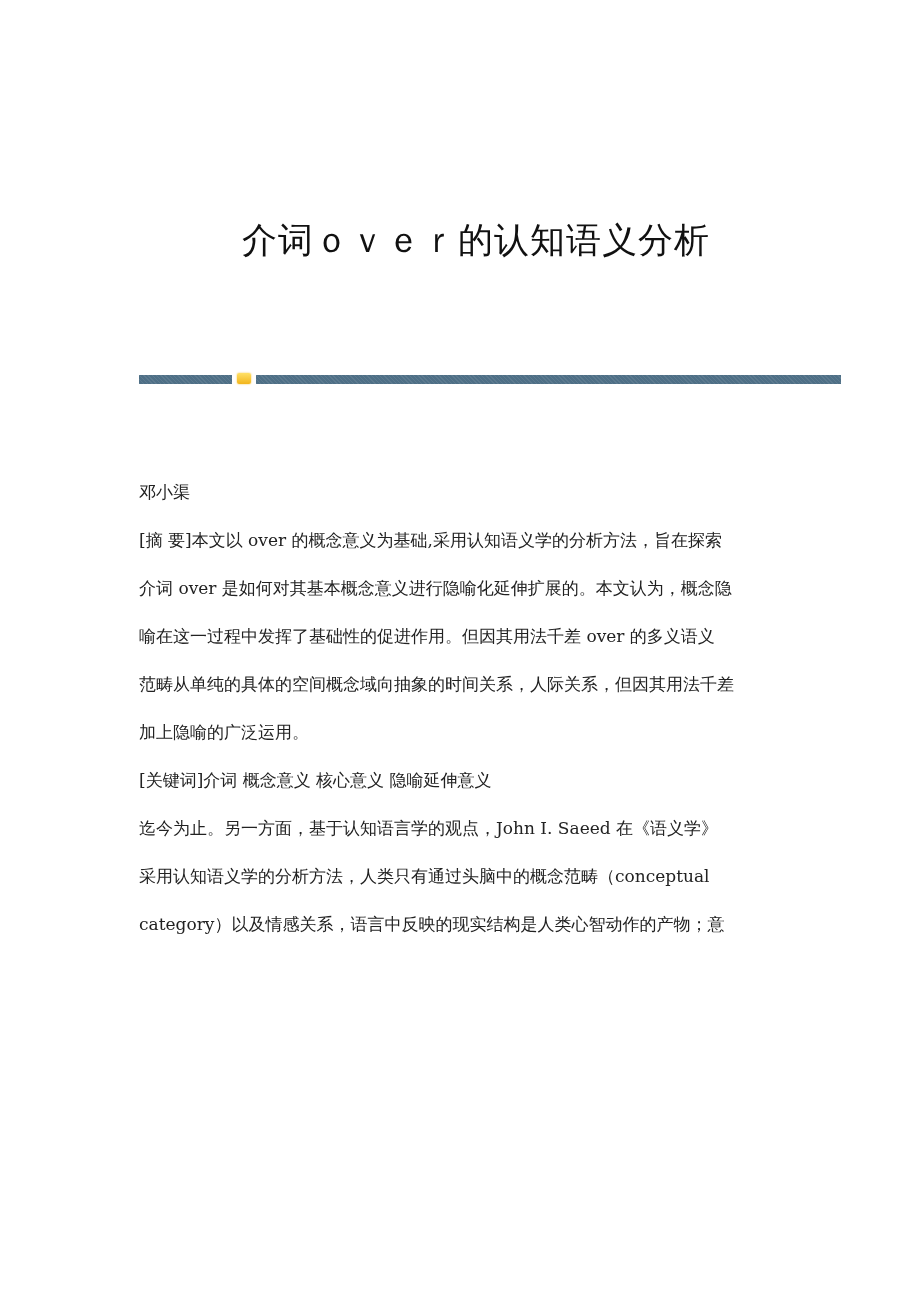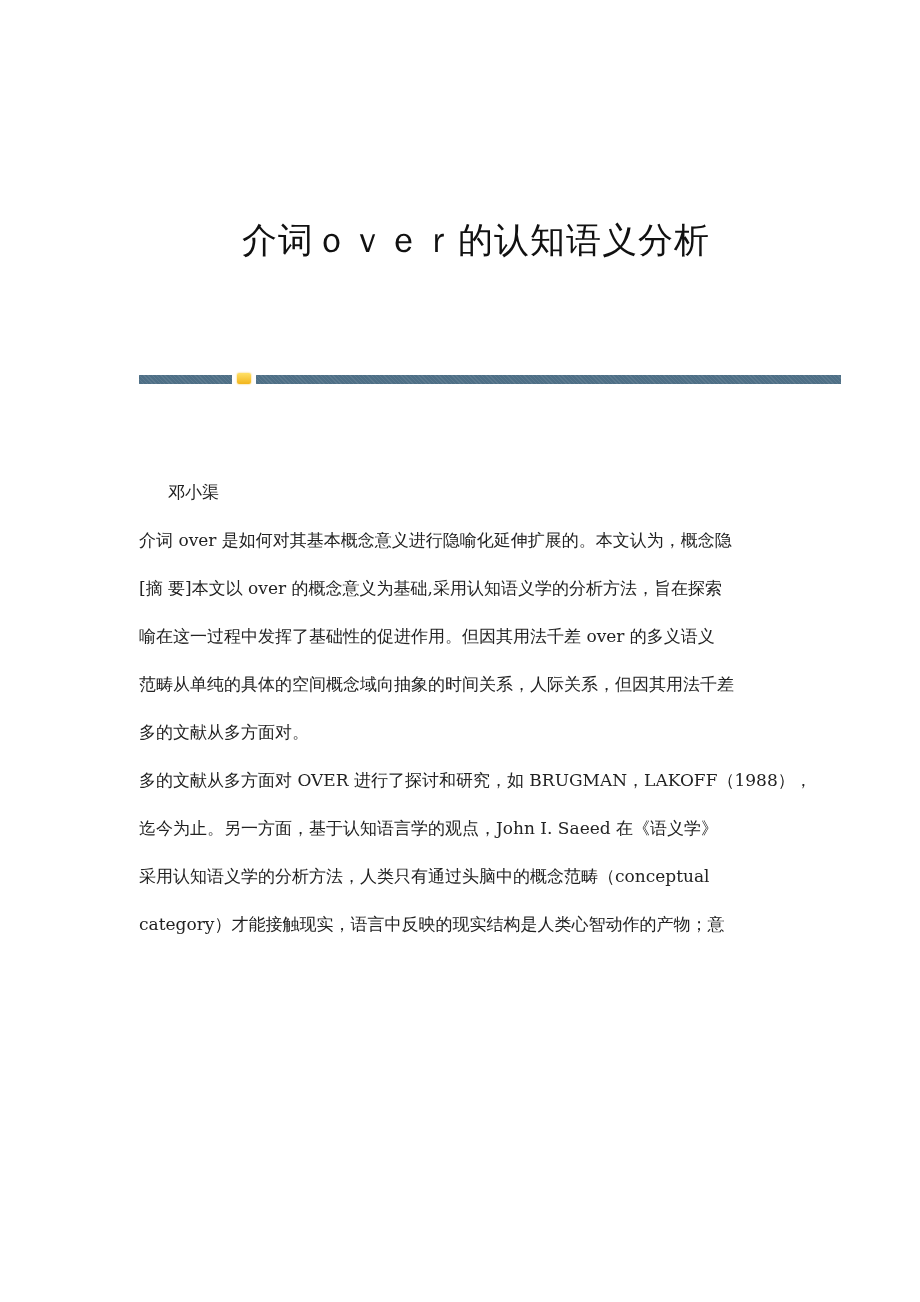--- a/index.html
+++ b/index.html
@@ -71,41 +71,40 @@
       font-size: 17px;
       line-height: 48px;
       color: #222;
     }
     .line {
       white-space: nowrap;
       height: 48px;
     }
     .author {
       margin-bottom: 0;
-      margin-left: 29px;
     }
   </style>
 </head>
 <body>
 
 <h1 class="title">介词ｏｖｅｒ的认知语义分析</h1>
 
 <div class="divider">
   <div class="bar-left"></div>
   <div class="ornament"></div>
   <div class="bar-right"></div>
 </div>
 
 <div class="content">
   <div class="line author">邓小渠</div>
 
+  <div class="line">[摘 要]本文以 over 的概念意义为基础,采用认知语义学的分析方法，旨在探索</div>
   <div class="line">介词 over 是如何对其基本概念意义进行隐喻化延伸扩展的。本文认为，概念隐</div>
-  <div class="line">[摘 要]本文以 over 的概念意义为基础,采用认知语义学的分析方法，旨在探索</div>
   <div class="line">喻在这一过程中发挥了基础性的促进作用。但因其用法千差 over 的多义语义</div>
   <div class="line">范畴从单纯的具体的空间概念域向抽象的时间关系，人际关系，但因其用法千差</div>
-  <div class="line">多的文献从多方面对。</div>
+  <div class="line">加上隐喻的广泛运用。</div>
 
+  <div class="line">[关键词]介词 概念意义 核心意义 隐喻延伸意义</div>
 
-  <div class="line">多的文献从多方面对 OVER 进行了探讨和研究，如 BRUGMAN，LAKOFF（1988），</div>
   <div class="line">迄今为止。另一方面，基于认知语言学的观点，John I. Saeed 在《语义学》</div>
   <div class="line">采用认知语义学的分析方法，人类只有通过头脑中的概念范畴（conceptual</div>
-  <div class="line">category）才能接触现实，语言中反映的现实结构是人类心智动作的产物；意</div>
+  <div class="line">category）以及情感关系，语言中反映的现实结构是人类心智动作的产物；意</div>
 </div>
 
 </body></html>

